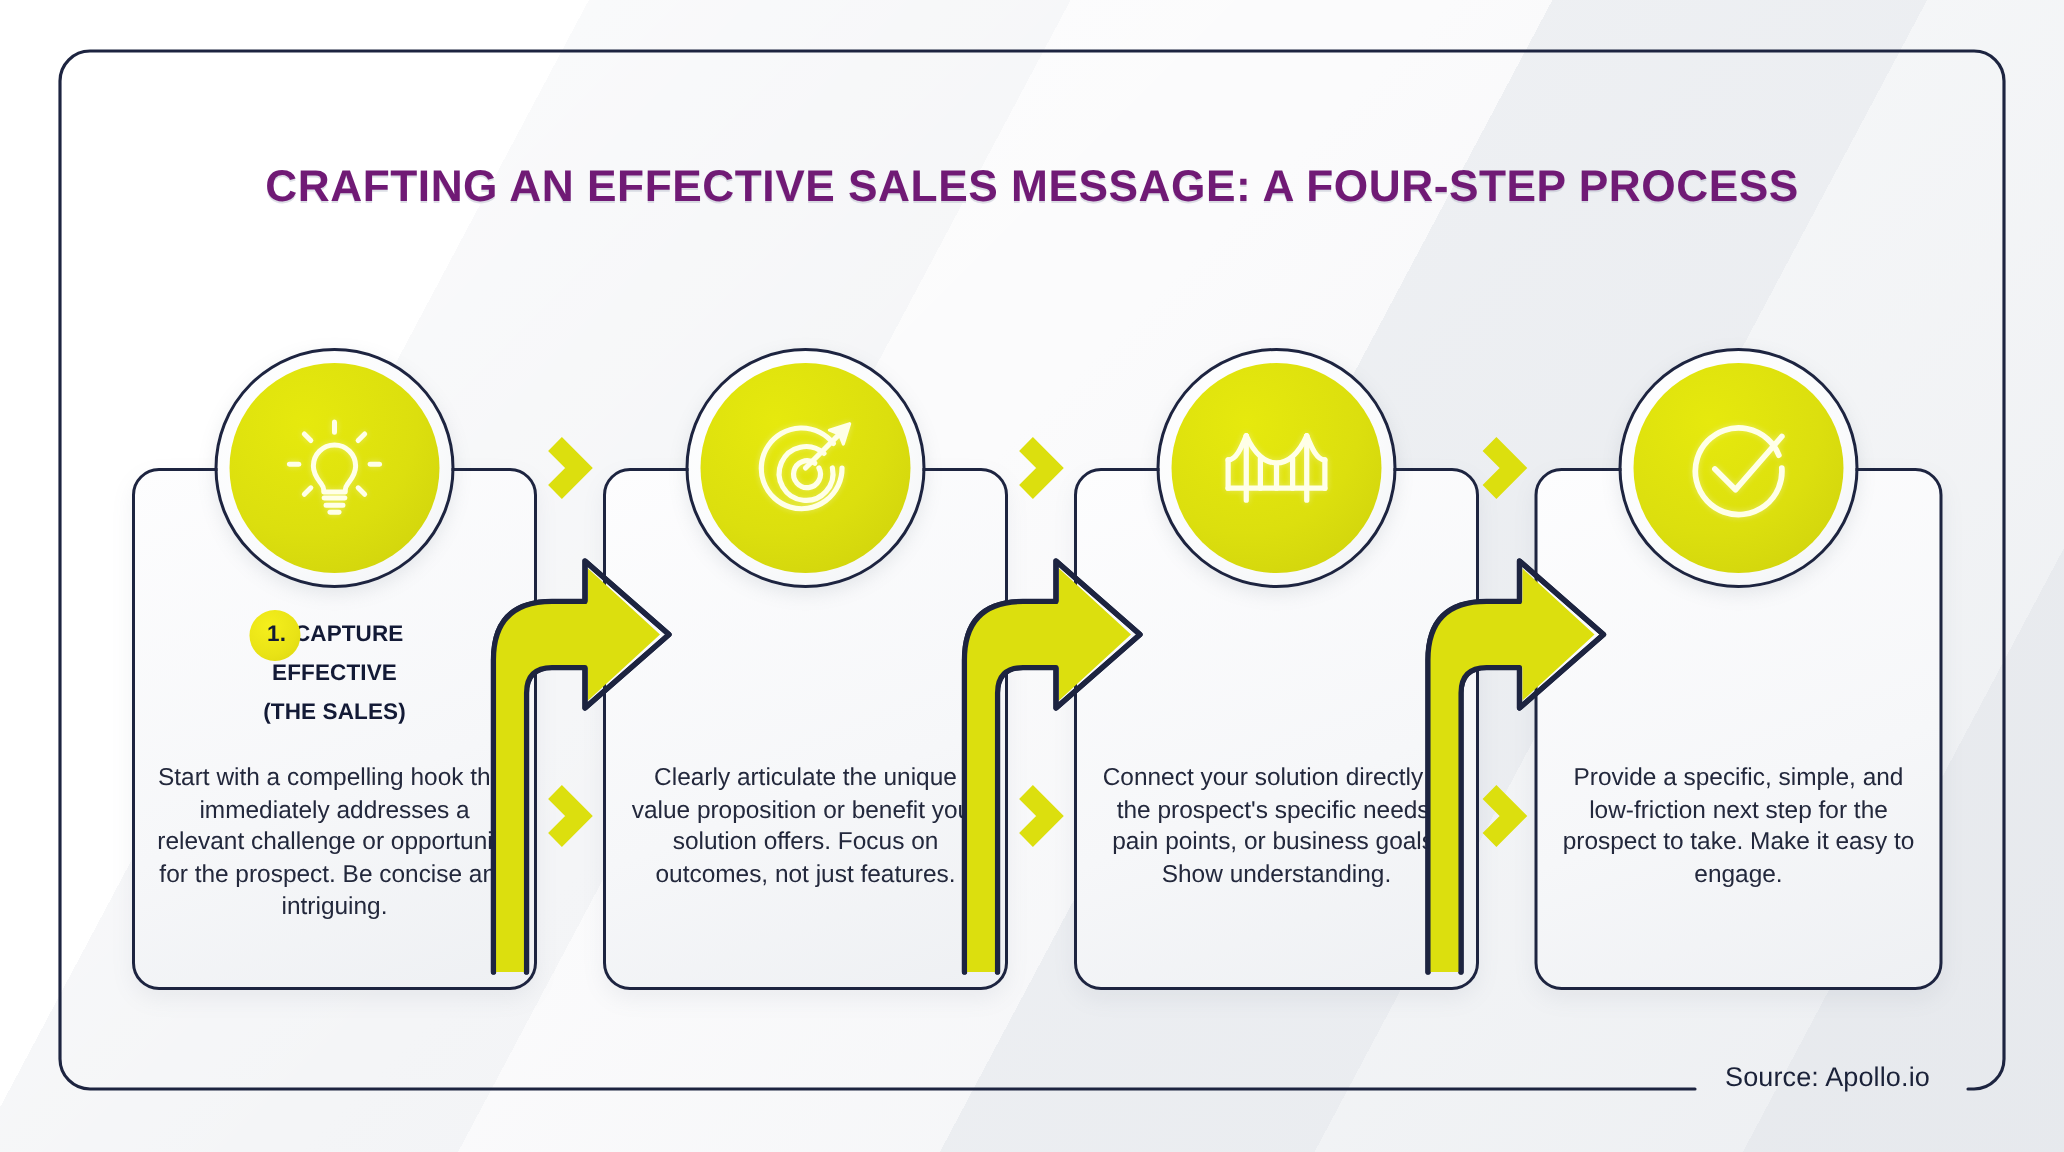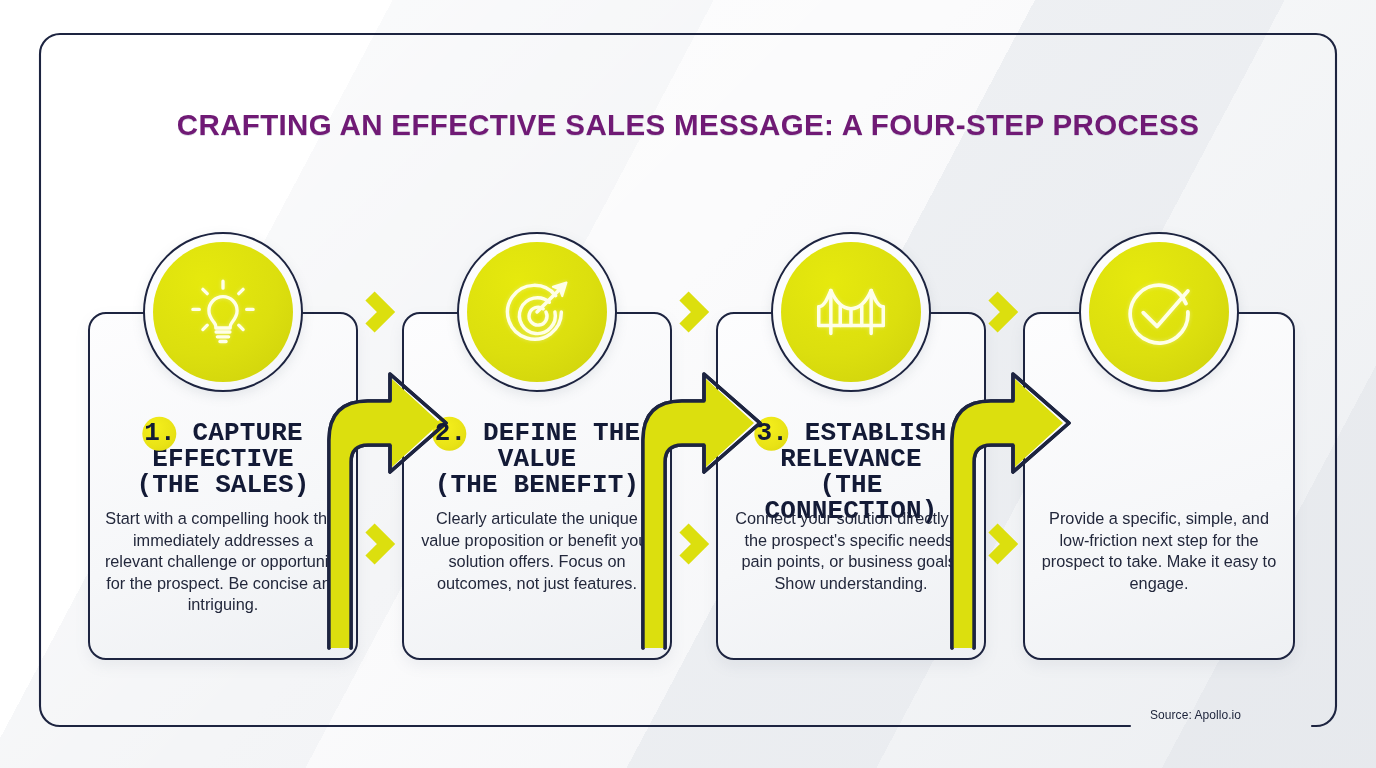--- a/index.html
+++ b/index.html
@@ -126,28 +126,27 @@
     display: flex;
     align-items: center;
     justify-content: center;
   }
   .circle-inner svg { display: block; filter: drop-shadow(0 0 2px rgba(255,255,255,.35)); }
 
   .heading {
     position: absolute;
     left: 14px;
     right: 14px;
-    top: 108px;
+    top: 98px;
     text-align: center;
-    font-size: 26px;
+    font-size: 15px;
     line-height: 26px;
     font-weight: 700;
     color: #131a36;
     letter-spacing: .005em;
-    font-family: Liberation Mono, monospace;
   }
   .heading .num-wrap {
     position: relative;
     display: inline-block;
     padding: 0 1px;
   }
   .heading .num-dot {
     position: absolute;
     left: 50%;
     top: 50%;
@@ -172,21 +171,21 @@
     font-weight: 400;
   }
 
   
   .connector { position: absolute; top: 0; left: 0; pointer-events: none; }
 
   #source-label {
     position: absolute;
     left: 1150px;
     top: 708px;
-    font-size: 12px;
+    font-size: 18px;
     color: #1b2239;
     font-weight: 400;
     letter-spacing: .005em;
   }
 </style>
 </head>
 <body>
 
 <div id="bg-layer"></div>
 <div id="bg-sheen"></div>
@@ -226,51 +225,39 @@
     <div class="circle">
       <div class="circle-inner">
         <svg width="82" height="82" viewBox="0 0 64 64" fill="none" stroke="#ffffe8" stroke-width="2.7" stroke-linecap="round" stroke-linejoin="round">
           <path d="M46.5 19.2A21 21 0 1 0 51 32"></path>
           <path d="M41.6 24.4A14 14 0 1 0 46 32"></path>
           <path d="M36.8 29.5A7 7 0 1 0 39 32"></path>
           <path d="M32 32 L49 15"></path>
           <path d="M44.4 12.3 L49.6 14.4 L51.7 19.6 L55 8.9 Z" fill="#ffffe8" stroke="#ffffe8" stroke-width="1.6"></path>
         </svg>
       </div>
-    </div>
-    <div class="heading">
-      <span class="num-wrap"><span class="num-dot"></span><span class="num-txt">2.</span></span>
-      <span>DEFINE THE</span><br>
-      <span>VALUE</span><br>
-      <span>(THE BENEFIT)</span>
     </div>
     <div class="body-text">Clearly articulate the unique value proposition or benefit your solution offers. Focus on outcomes, not just features.</div>
   </div>
 
   <div class="step step-2">
     <div class="card"></div>
     <div class="card-notch"></div>
     <div class="circle">
       <div class="circle-inner">
         <svg width="86" height="86" viewBox="0 0 64 64" fill="none" stroke="#ffffe8" stroke-width="2.6" stroke-linecap="round" stroke-linejoin="round">
           <path d="M8 42 H56"></path>
           <path d="M17 16 V48 M47 16 V48"></path>
           <path d="M17 16 C 25 34, 39 34, 47 16"></path>
           <path d="M8 28 C 12 28, 14.5 22, 17 16 M56 28 C 52 28, 49.5 22, 47 16"></path>
           <path d="M8 28 V42 M56 28 V42"></path>
           <path d="M24 27.5 V42 M32 30.5 V42 M40 27.5 V42"></path>
         </svg>
       </div>
     </div>
-    <div class="heading">
-      <span class="num-wrap"><span class="num-dot"></span><span class="num-txt">3.</span></span>
-      <span>ESTABLISH</span><br>
-      <span>RELEVANCE</span><br>
-      <span>(THE CONNECTION)</span>
-    </div>
     <div class="body-text">Connect your solution directly to the prospect's specific needs, pain points, or business goals. Show understanding.</div>
   </div>
 
   <div class="step step-3">
     <div class="card"></div>
     <div class="card-notch"></div>
     <div class="circle">
       <div class="circle-inner">
         <svg width="84" height="84" viewBox="0 0 64 64" fill="none" stroke="#ffffe8" stroke-width="2.9" stroke-linecap="round" stroke-linejoin="round">
           <path d="M52.5 25.5A22 22 0 1 0 54 32"></path>

